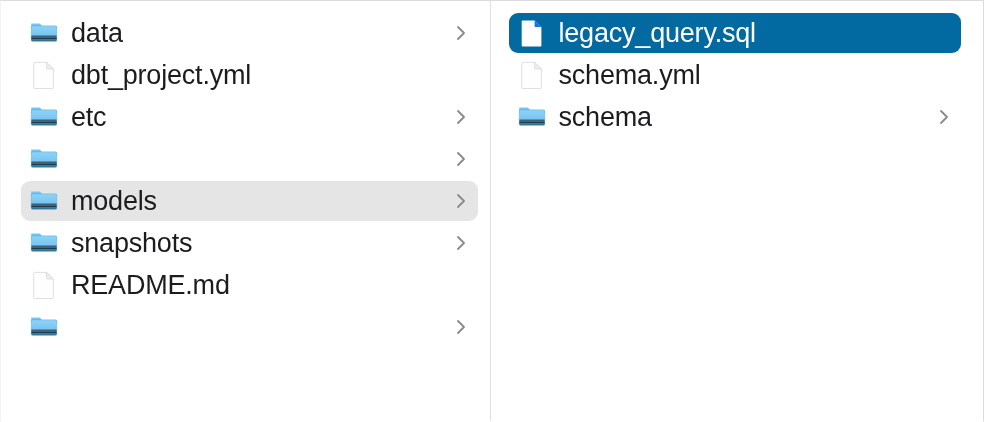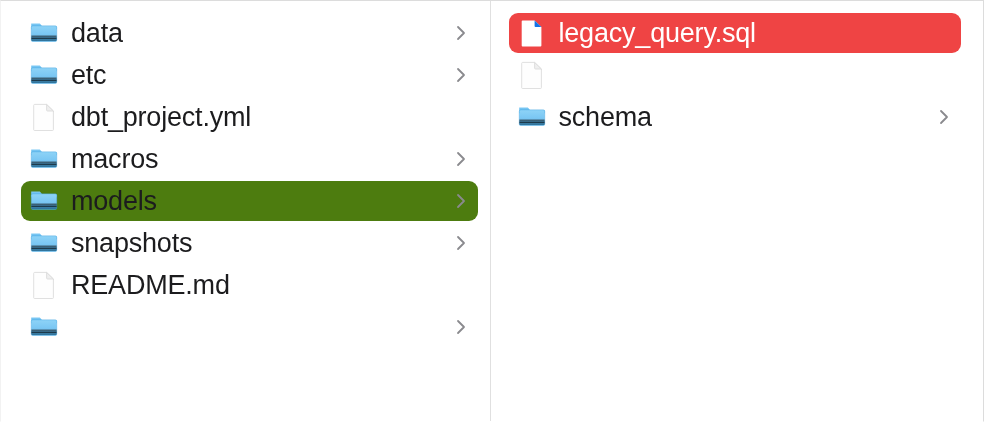--- a/index.html
+++ b/index.html
@@ -55,24 +55,24 @@
     border-radius: 9px;
     box-sizing: border-box;
     user-select: none;
   }
   .column.right .row {
     margin-left: 18px;
     margin-right: 22px;
   }
 
   .row.selected {
-    background: #4d7c0f;
+    background: #e5e5e5;
   }
   .row.selected-active {
-    background: #ef4444;
+    background: #0369a1;
   }
 
   
   .icon {
     flex: 0 0 auto;
     width: 30px;
     height: 30px;
     position: relative;
     margin-right: 12px;
     display: block;
@@ -146,49 +146,20 @@
         <span class="label">data</span>
         <span class="chevron">
           <svg viewBox="0 0 14 22" xmlns="http://www.w3.org/2000/svg">
             <path d="M4 5 L10 11 L4 17" fill="none" stroke="#8a8a8e" stroke-width="1.8" stroke-linecap="round" stroke-linejoin="round"></path>
           </svg>
         </span>
       </div>
       <div class="row">
         <span class="icon">
           <svg viewBox="0 0 30 30" xmlns="http://www.w3.org/2000/svg">
-            <defs>
-              <linearGradient id="fbTab" x1="0" y1="0" x2="0" y2="1">
-                <stop offset="0" stop-color="#7ec9f4"></stop>
-                <stop offset="1" stop-color="#4db0ea"></stop>
-              </linearGradient>
-              <linearGradient id="fbBody" x1="0" y1="0" x2="0" y2="1">
-                <stop offset="0" stop-color="#8ed3f7"></stop>
-                <stop offset="0.55" stop-color="#79c6f3"></stop>
-                <stop offset="0.80" stop-color="#6abde f"></stop>
-                <stop offset="1" stop-color="#49ace6"></stop>
-              </linearGradient>
-            </defs>
-            <path d="M2.2 5.6 h8.6 l2.1 2.1 h13.5 a1.4 1.4 0 0 1 1.4 1.4 v2.2 H2.2 Z" fill="url(#fbTab)"></path>
-            <rect x="2.2" y="7.9" width="25.6" height="15.6" rx="1.6" fill="url(#fbBody)"></rect>
-            <rect x="2.2" y="19.4" width="25.6" height="1.0" fill="#5cb4e9" opacity="0.75"></rect>
-            <rect x="2.2" y="21.1" width="25.6" height="0.9" fill="#55b0e8" opacity="0.6"></rect>
-            <rect x="2.2" y="7.9" width="25.6" height="15.6" rx="1.6" fill="none" stroke="#3d9fd9" stroke-width="0.55" opacity="0.6"></rect>
-          </svg>
-        </span>
-        <span class="label">etc</span>
-        <span class="chevron">
-          <svg viewBox="0 0 14 22" xmlns="http://www.w3.org/2000/svg">
-            <path d="M4 5 L10 11 L4 17" fill="none" stroke="#8a8a8e" stroke-width="1.8" stroke-linecap="round" stroke-linejoin="round"></path>
-          </svg>
-        </span>
-      </div>
-      <div class="row">
-        <span class="icon">
-          <svg viewBox="0 0 30 30" xmlns="http://www.w3.org/2000/svg">
             <path d="M5.6 2.4 h12.0 l6.8 6.6 v18.6 a0.9 0.9 0 0 1 -0.9 0.9 H5.6 a0.9 0.9 0 0 1 -0.9 -0.9 V3.3 a0.9 0.9 0 0 1 0.9 -0.9 Z" fill="#fefefe" stroke="#d8d8d8" stroke-width="0.8"></path>
             <path d="M17.6 2.4 v5.7 a0.9 0.9 0 0 0 0.9 0.9 h5.9 Z" fill="#efefef" stroke="#d8d8d8" stroke-width="0.8" stroke-linejoin="round"></path>
           </svg>
         </span>
         <span class="label">dbt_project.yml</span>
         <span class="chevron-spacer"></span>
       </div>
       <div class="row">
         <span class="icon">
           <svg viewBox="0 0 30 30" xmlns="http://www.w3.org/2000/svg">
@@ -204,21 +175,49 @@
                 <stop offset="1" stop-color="#49ace6"></stop>
               </linearGradient>
             </defs>
             <path d="M2.2 5.6 h8.6 l2.1 2.1 h13.5 a1.4 1.4 0 0 1 1.4 1.4 v2.2 H2.2 Z" fill="url(#fbTab)"></path>
             <rect x="2.2" y="7.9" width="25.6" height="15.6" rx="1.6" fill="url(#fbBody)"></rect>
             <rect x="2.2" y="19.4" width="25.6" height="1.0" fill="#5cb4e9" opacity="0.75"></rect>
             <rect x="2.2" y="21.1" width="25.6" height="0.9" fill="#55b0e8" opacity="0.6"></rect>
             <rect x="2.2" y="7.9" width="25.6" height="15.6" rx="1.6" fill="none" stroke="#3d9fd9" stroke-width="0.55" opacity="0.6"></rect>
           </svg>
         </span>
-        <span class="label">macros</span>
+        <span class="label">etc</span>
+        <span class="chevron">
+          <svg viewBox="0 0 14 22" xmlns="http://www.w3.org/2000/svg">
+            <path d="M4 5 L10 11 L4 17" fill="none" stroke="#8a8a8e" stroke-width="1.8" stroke-linecap="round" stroke-linejoin="round"></path>
+          </svg>
+        </span>
+      </div>
+      <div class="row">
+        <span class="icon">
+          <svg viewBox="0 0 30 30" xmlns="http://www.w3.org/2000/svg">
+            <defs>
+              <linearGradient id="fbTab" x1="0" y1="0" x2="0" y2="1">
+                <stop offset="0" stop-color="#7ec9f4"></stop>
+                <stop offset="1" stop-color="#4db0ea"></stop>
+              </linearGradient>
+              <linearGradient id="fbBody" x1="0" y1="0" x2="0" y2="1">
+                <stop offset="0" stop-color="#8ed3f7"></stop>
+                <stop offset="0.55" stop-color="#79c6f3"></stop>
+                <stop offset="0.80" stop-color="#6abde f"></stop>
+                <stop offset="1" stop-color="#49ace6"></stop>
+              </linearGradient>
+            </defs>
+            <path d="M2.2 5.6 h8.6 l2.1 2.1 h13.5 a1.4 1.4 0 0 1 1.4 1.4 v2.2 H2.2 Z" fill="url(#fbTab)"></path>
+            <rect x="2.2" y="7.9" width="25.6" height="15.6" rx="1.6" fill="url(#fbBody)"></rect>
+            <rect x="2.2" y="19.4" width="25.6" height="1.0" fill="#5cb4e9" opacity="0.75"></rect>
+            <rect x="2.2" y="21.1" width="25.6" height="0.9" fill="#55b0e8" opacity="0.6"></rect>
+            <rect x="2.2" y="7.9" width="25.6" height="15.6" rx="1.6" fill="none" stroke="#3d9fd9" stroke-width="0.55" opacity="0.6"></rect>
+          </svg>
+        </span>
         <span class="chevron">
           <svg viewBox="0 0 14 22" xmlns="http://www.w3.org/2000/svg">
             <path d="M4 5 L10 11 L4 17" fill="none" stroke="#8a8a8e" stroke-width="1.8" stroke-linecap="round" stroke-linejoin="round"></path>
           </svg>
         </span>
       </div>
       <div class="row selected">
         <span class="icon">
           <svg viewBox="0 0 30 30" xmlns="http://www.w3.org/2000/svg">
             <defs>
@@ -326,20 +325,21 @@
         <span class="label">legacy_query.sql</span>
         <span class="chevron-spacer"></span>
       </div>
       <div class="row">
         <span class="icon">
           <svg viewBox="0 0 30 30" xmlns="http://www.w3.org/2000/svg">
             <path d="M5.6 2.4 h12.0 l6.8 6.6 v18.6 a0.9 0.9 0 0 1 -0.9 0.9 H5.6 a0.9 0.9 0 0 1 -0.9 -0.9 V3.3 a0.9 0.9 0 0 1 0.9 -0.9 Z" fill="#fefefe" stroke="#d8d8d8" stroke-width="0.8"></path>
             <path d="M17.6 2.4 v5.7 a0.9 0.9 0 0 0 0.9 0.9 h5.9 Z" fill="#efefef" stroke="#d8d8d8" stroke-width="0.8" stroke-linejoin="round"></path>
           </svg>
         </span>
+        <span class="label">schema.yml</span>
         <span class="chevron-spacer"></span>
       </div>
       <div class="row">
         <span class="icon">
           <svg viewBox="0 0 30 30" xmlns="http://www.w3.org/2000/svg">
             <defs>
               <linearGradient id="fbTab" x1="0" y1="0" x2="0" y2="1">
                 <stop offset="0" stop-color="#7ec9f4"></stop>
                 <stop offset="1" stop-color="#4db0ea"></stop>
               </linearGradient>

